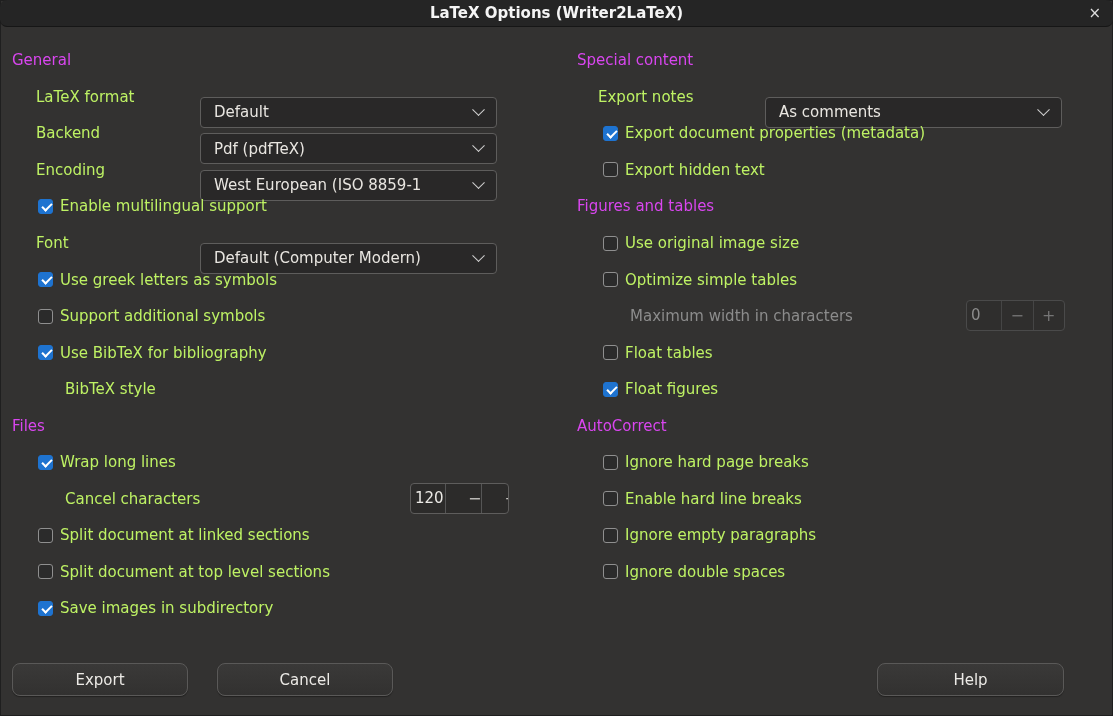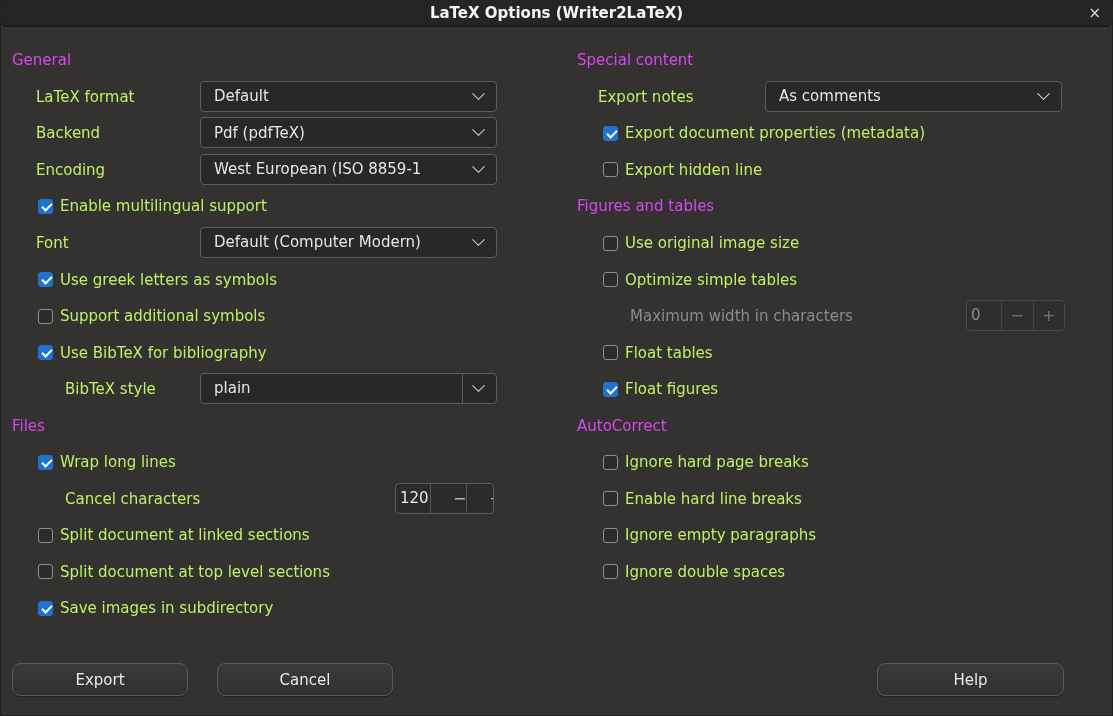--- a/index.html
+++ b/index.html
@@ -26,21 +26,21 @@
   .row{position:relative;height:36.55px;display:flex;align-items:center;}
   .hdr{color:#d946ef;}
   .lbl{color:#bef264;white-space:nowrap;}
   .ind1{padding-left:24px;}
   .ind1r{padding-left:21px;}
   .indcb{padding-left:26px;}
   .ind2{padding-left:53px;}
   .disabled .lbl{color:#8c8c8c;}
   
   .select{
-    position:absolute;left:188px;top:2px;width:297px;height:31px;box-sizing:border-box;
+    position:absolute;left:188px;top:18px;width:297px;height:31px;box-sizing:border-box;
     background:#292828;border:1px solid #5e5d5c;border-radius:4px;
     display:flex;align-items:center;justify-content:space-between;padding:0 13px;
   }
   .sel-val{white-space:nowrap;overflow:hidden;color:#e9e6e1;}
   .chev{
     width:8px;height:8px;border-right:1.7px solid #cfcfcf;border-bottom:1.7px solid #cfcfcf;
     transform:rotate(45deg) translate(-2px,-2px);flex:none;margin-left:8px;
   }
   .select.split::before{
     content:"";position:absolute;right:33px;top:0;bottom:0;width:1px;background:#5e5d5c;
@@ -148,38 +148,34 @@
       <span class="lbl">Support additional symbols</span>
     </div>
 
     <div class="row indcb">
       <span class="cb checked"></span>
       <span class="lbl">Use BibTeX for bibliography</span>
     </div>
 
     <div class="row ind2">
       <span class="lbl">BibTeX style</span>
-      <div class="select split">
-        <span class="sel-val">plain</span>
-        <span class="chev"></span>
-      </div>
     </div>
 
     <div class="row">
         <span class="hdr">Files</span>
       </div>
 
     <div class="row indcb">
       <span class="cb checked"></span>
       <span class="lbl">Wrap long lines</span>
     </div>
 
     <div class="row ind2">
       <span class="lbl">Cancel characters</span>
-      <div class="spinner" style="left:383px;gap:22px;">
+      <div class="spinner" style="left:398px;gap:22px;">
         <span class="spin-val">120</span>
         <span class="spin-btn first">−</span>
         <span class="spin-btn">+</span>
       </div>
     </div>
 
     <div class="row indcb">
       <span class="cb"></span>
       <span class="lbl">Split document at linked sections</span>
     </div>
@@ -210,21 +206,21 @@
       </div>
     </div>
 
     <div class="row indcb">
       <span class="cb checked"></span>
       <span class="lbl">Export document properties (metadata)</span>
     </div>
 
     <div class="row indcb">
       <span class="cb"></span>
-      <span class="lbl">Export hidden line</span>
+      <span class="lbl">Export hidden text</span>
     </div>
 
     <div class="row">
         <span class="hdr">Figures and tables</span>
       </div>
 
     <div class="row indcb">
       <span class="cb"></span>
       <span class="lbl">Use original image size</span>
     </div>

